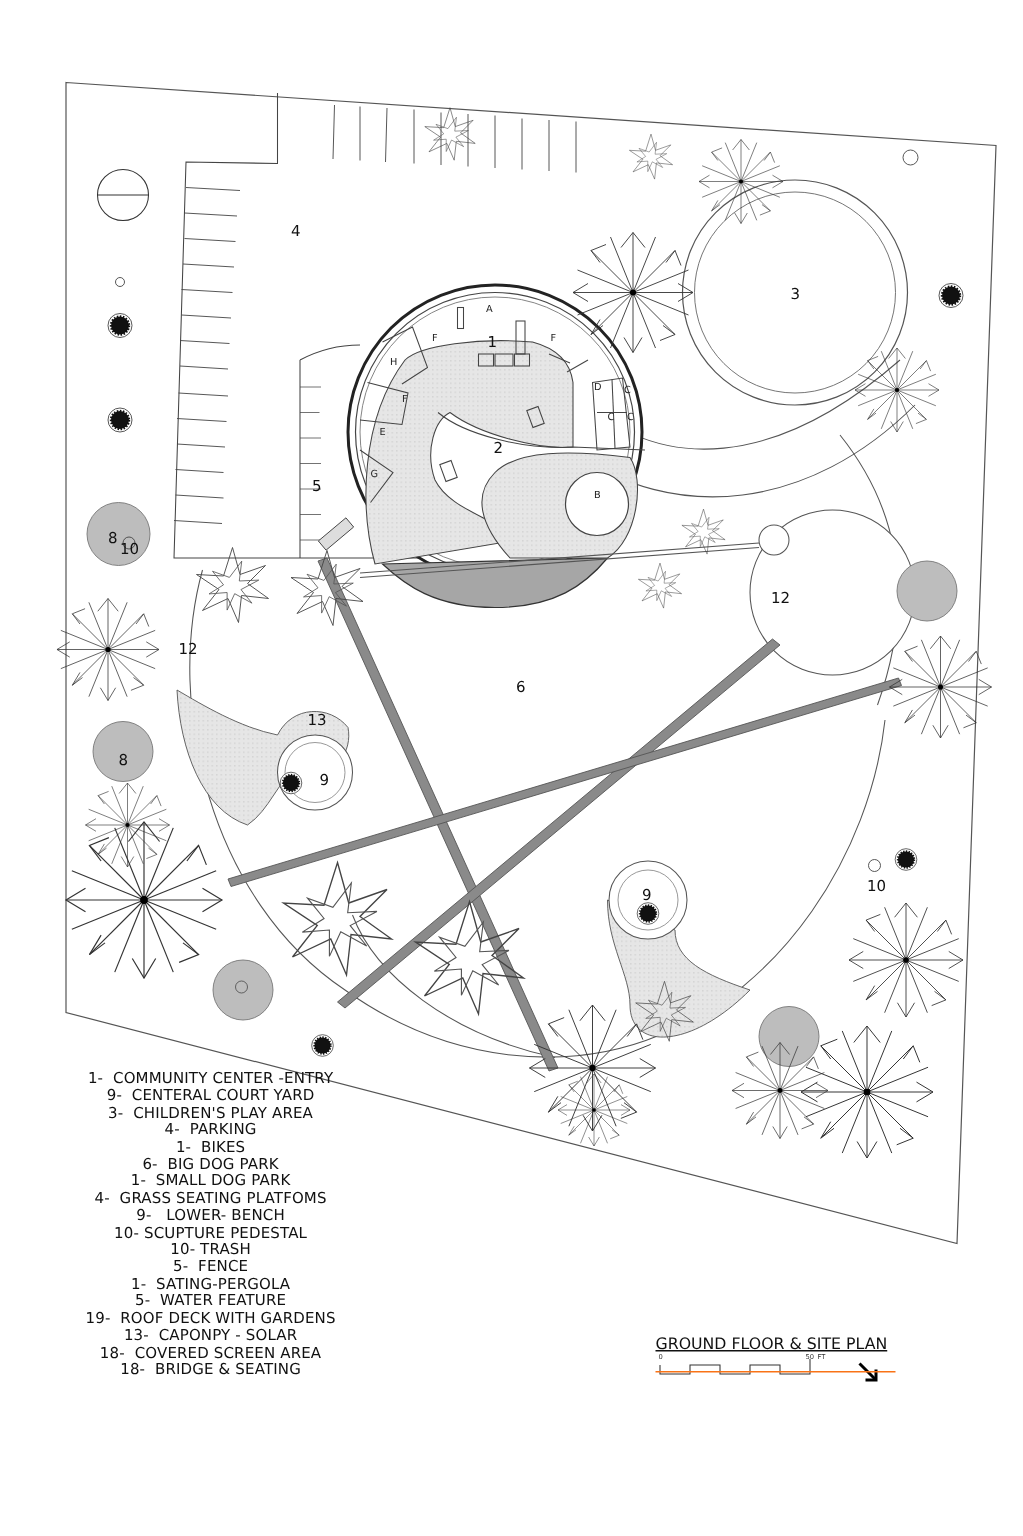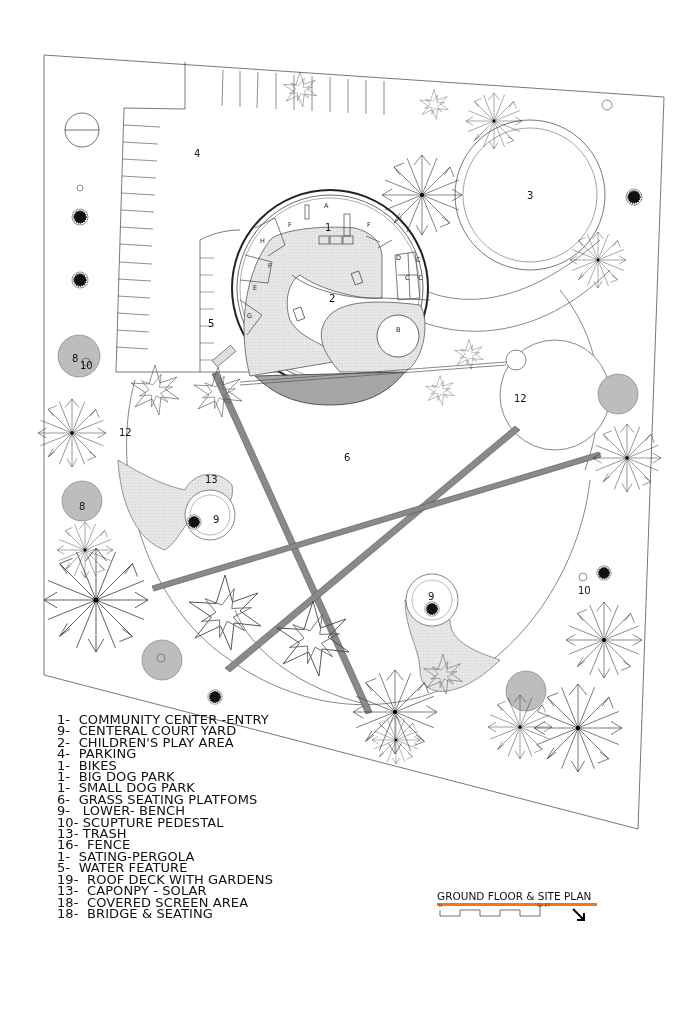--- a/index.html
+++ b/index.html
@@ -1,23 +1,23 @@
 <!DOCTYPE html>
 <html><head>
 <meta charset="utf-8">
 <style>
   html, body { margin: 0; padding: 0; background: #ffffff; }
   body { width: 682px; height: 1024px; position: relative; overflow: hidden; font-family: "DejaVu Sans", sans-serif; }
   #plan { position: absolute; left: 0; top: 0; width: 682px; height: 1024px; }
   .lbl { font-family: "DejaVu Sans", sans-serif; font-size: 10px; fill: #111; }
   .lbl-s { font-family: "DejaVu Sans", sans-serif; font-size: 6.5px; fill: #222; }
-  .legend { position: absolute; left: 57px; top: 714px; font-family: "DejaVu Sans", sans-serif; font-size: 13px; line-height: 11.4px; color: #111; letter-spacing: 0.1px; }
+  .legend { position: absolute; left: 57px; top: 714px; font-family: "DejaVu Sans", sans-serif; font-size: 10px; line-height: 11.4px; color: #111; letter-spacing: 0.1px; text-align: center; }
   .legend-item { white-space: pre; }
   .title-block { position: absolute; left: 437px; top: 890px; width: 160px; }
-  .title-text { font-family: "DejaVu Sans", sans-serif; font-size: 10.5px; color: #111; border-bottom: 3px solid #f97316; padding-bottom: 1px; white-space: nowrap; }
+  .title-text { font-family: "DejaVu Sans", sans-serif; font-size: 10.5px; color: #111; border-bottom: 1px solid #f97316; padding-bottom: 12px; white-space: nowrap; text-decoration: underline; }
   .scale-lbl { position: absolute; font-size: 4.5px; color: #333; font-family: "DejaVu Sans", sans-serif; }
 </style>
 </head>
 <body>
 
 <svg id="plan" viewBox="0 0 682 1024" xmlns="http://www.w3.org/2000/svg">
   <defs>
     <pattern id="hatch" width="3" height="3" patternUnits="userSpaceOnUse">
       <rect width="3" height="3" fill="#e6e6e6"></rect>
       <rect width="1" height="1" fill="#d4d4d4"></rect>
@@ -261,29 +261,29 @@
 <div class="title-block">
   <div class="title-text">GROUND FLOOR &amp; SITE PLAN</div>
 </div>
 <span class="scale-lbl" style="left:439px; top:903px;">0</span>
 <span class="scale-lbl" style="left:537px; top:903px;">50</span>
 <span class="scale-lbl" style="left:545px; top:903px;">FT</span>
 
 <div class="legend">
   <div class="legend-item">1-  COMMUNITY CENTER -ENTRY</div>
   <div class="legend-item">9-  CENTERAL COURT YARD</div>
-  <div class="legend-item">2-  CHILDREN'S PLAY AREA</div>
+  <div class="legend-item">3-  CHILDREN'S PLAY AREA</div>
   <div class="legend-item">4-  PARKING</div>
   <div class="legend-item">1-  BIKES</div>
-  <div class="legend-item">1-  BIG DOG PARK</div>
+  <div class="legend-item">6-  BIG DOG PARK</div>
   <div class="legend-item">1-  SMALL DOG PARK</div>
-  <div class="legend-item">6-  GRASS SEATING PLATFOMS</div>
+  <div class="legend-item">4-  GRASS SEATING PLATFOMS</div>
   <div class="legend-item">9-   LOWER- BENCH</div>
   <div class="legend-item">10- SCUPTURE PEDESTAL</div>
-  <div class="legend-item">13- TRASH</div>
-  <div class="legend-item">16-  FENCE</div>
+  <div class="legend-item">10- TRASH</div>
+  <div class="legend-item">5-  FENCE</div>
   <div class="legend-item">1-  SATING-PERGOLA</div>
   <div class="legend-item">5-  WATER FEATURE</div>
   <div class="legend-item">19-  ROOF DECK WITH GARDENS</div>
   <div class="legend-item">13-  CAPONPY - SOLAR</div>
   <div class="legend-item">18-  COVERED SCREEN AREA</div>
   <div class="legend-item">18-  BRIDGE &amp; SEATING</div>
 </div>
 
 </body></html>

